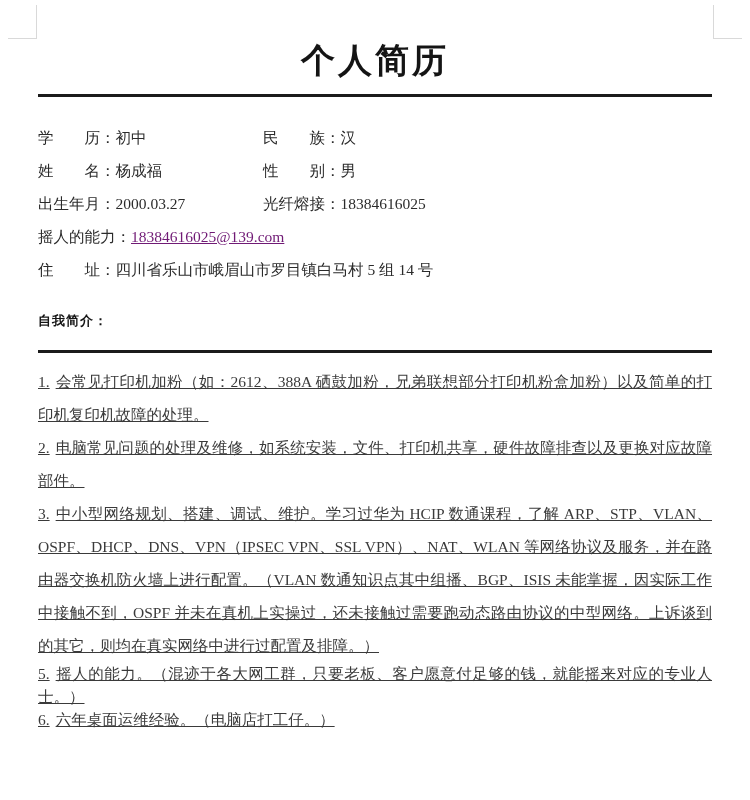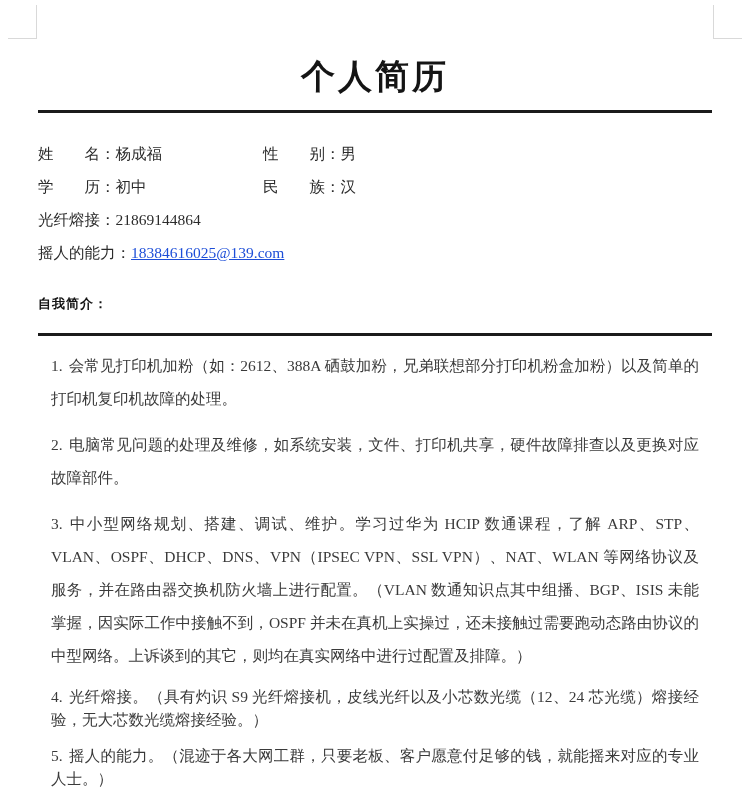--- a/index.html
+++ b/index.html
@@ -24,21 +24,21 @@
   .crop-tr {
     position: absolute; top: 5px; right: 8px;
     width: 28px; height: 33px;
     border-left: 1px solid #d9d9d9;
     border-bottom: 1px solid #d9d9d9;
   }
   .content { padding: 0 38px; }
 
   .title {
     margin: 0;
-    padding-top: 56px;
+    padding-top: 40px;
     text-align: center;
     font-size: 34px;
     line-height: 42px;
     font-weight: 600;
     letter-spacing: 3px;
     color: #141414;
   }
   .rule {
     height: 3px;
     background: #1b1b1b;
@@ -57,21 +57,21 @@
   .field-row {
     display: flex;
     line-height: 33px;
     white-space: nowrap;
   }
   .cell-left  { width: 225px; }
   .cell-right { flex: 1; }
   .field-label { color: #2b2b2b; }
   .field-value { color: #2b2b2b; }
   .email-link {
-    color: #1d4ed8;
+    color: #701a75;
     text-decoration: underline;
     cursor: pointer;
   }
 
   .section-heading {
     margin: 0;
     margin-top: 22px;
     font-size: 13px;
     line-height: 26px;
     font-weight: bold;
@@ -79,21 +79,21 @@
     letter-spacing: 1px;
   }
 
   .items {
     margin-top: 12px;
     font-size: 15.5px;
     text-align: justify;
     text-justify: inter-ideograph;
     color: #3a3a3a;
   }
-  .item { margin: 13px; }
+  .item { margin: 0; text-decoration: underline; }
   .item.loose { line-height: 33px; }
   .item.tight { line-height: 23px; }
   .item.first-tight { margin-top: 2px; }
   .item-number { margin-right: 6px; }
 </style>
 </head>
 <body>
 
 <div class="page">
 
@@ -102,53 +102,57 @@
 
   <div class="content">
 
     <h1 class="title">个人简历</h1>
 
     <div class="rule"></div>
 
     <div class="fields">
 
       <div class="field-row">
+        <span class="cell-left"><span class="field-label">学　　历：</span><span class="field-value">初中</span></span>
+        <span class="cell-right"><span class="field-label">民　　族：</span><span class="field-value">汉</span></span>
+      </div>
+
+      <div class="field-row">
         <span class="cell-left"><span class="field-label">姓　　名：</span><span class="field-value">杨成福</span></span>
         <span class="cell-right"><span class="field-label">性　　别：</span><span class="field-value">男</span></span>
       </div>
 
       <div class="field-row">
-        <span class="cell-left"><span class="field-label">学　　历：</span><span class="field-value">初中</span></span>
-        <span class="cell-right"><span class="field-label">民　　族：</span><span class="field-value">汉</span></span>
-      </div>
-
-      <div class="field-row">
-        <span class="cell-right"><span class="field-label">光纤熔接：</span><span class="field-value">21869144864</span></span>
+        <span class="cell-left"><span class="field-label">出生年月：</span><span class="field-value">2000.03.27</span></span>
+        <span class="cell-right"><span class="field-label">光纤熔接：</span><span class="field-value">18384616025</span></span>
       </div>
 
       <div class="field-row">
         <span><span class="field-label">摇人的能力：</span><span class="email-link">18384616025@139.com</span></span>
       </div>
 
+      <div class="field-row">
+        <span><span class="field-label">住　　址：</span><span class="field-value">四川省乐山市峨眉山市罗目镇白马村 5 组 14 号</span></span>
+      </div>
 
     </div>
 
     <h2 class="section-heading">自我简介：</h2>
 
     <div class="rule2"></div>
 
     <div class="items">
 
       <p class="item loose"><span class="item-number">1.</span><span>会常见打印机加粉（如：2612、388A 硒鼓加粉，兄弟联想部分打印机粉盒加粉）以及简单的打印机复印机故障的处理。</span></p>
 
       <p class="item loose"><span class="item-number">2.</span><span>电脑常见问题的处理及维修，如系统安装，文件、打印机共享，硬件故障排查以及更换对应故障部件。</span></p>
 
       <p class="item loose"><span class="item-number">3.</span><span>中小型网络规划、搭建、调试、维护。学习过华为 HCIP 数通课程，了解 ARP、STP、VLAN、OSPF、DHCP、DNS、VPN（IPSEC VPN、SSL VPN）、NAT、WLAN 等网络协议及服务，并在路由器交换机防火墙上进行配置。（VLAN 数通知识点其中组播、BGP、ISIS 未能掌握，因实际工作中接触不到，OSPF 并未在真机上实操过，还未接触过需要跑动态路由协议的中型网络。上诉谈到的其它，则均在真实网络中进行过配置及排障。）</span></p>
 
-      <p class="item tight first-tight"><span class="item-number">4.</span><span>光纤熔接。（具有灼识 S9 光纤熔接机，皮线光纤以及小芯数光缆（12、24 芯光缆）熔接经验，无大芯数光缆熔接经验。）</span></p>
 
       <p class="item tight"><span class="item-number">5.</span><span>摇人的能力。（混迹于各大网工群，只要老板、客户愿意付足够的钱，就能摇来对应的专业人士。）</span></p>
 
+      <p class="item tight"><span class="item-number">6.</span><span>六年桌面运维经验。（电脑店打工仔。）</span></p>
 
     </div>
 
   </div>
 </div>
 
 </body></html>

